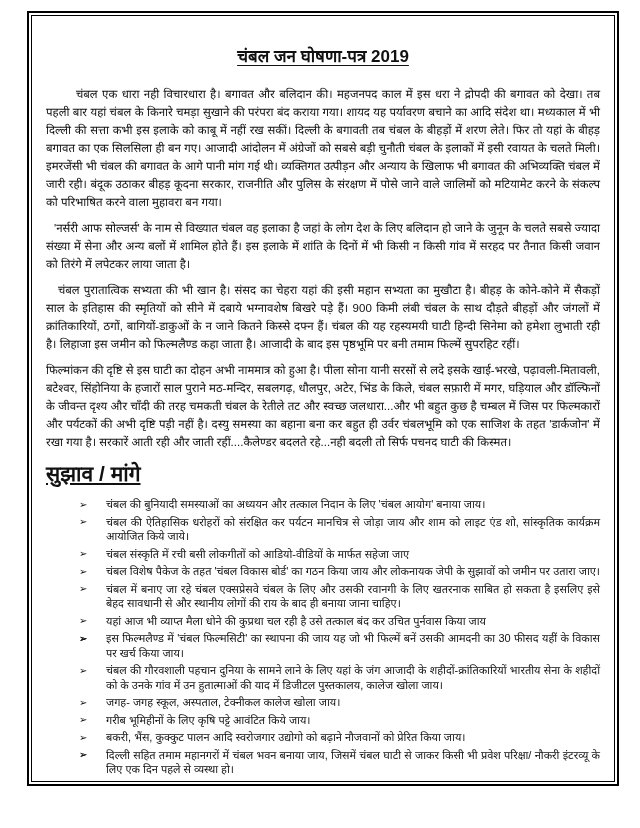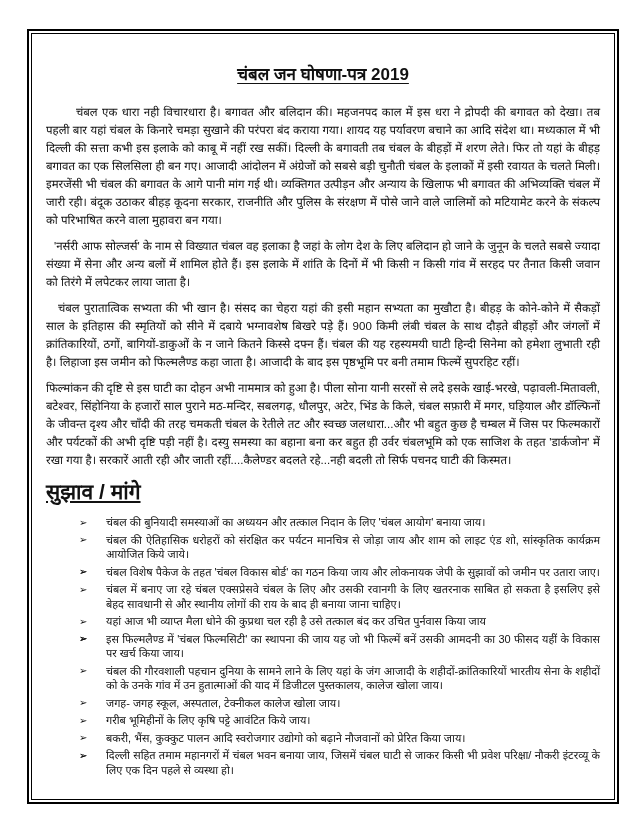--- a/index.html
+++ b/index.html
@@ -7,21 +7,21 @@
     padding: 0;
     width: 640px;
     height: 828px;
     background: #ffffff;
     font-family: "Liberation Sans", sans-serif;
     color: #111111;
   }
   .sheet {
     position: absolute;
     left: 31px;
-    top: 33px;
+    top: 15px;
     width: 584px;
     height: 767px;
     box-sizing: border-box;
     background: #ffffff;
     border: 1px solid #000000;       
     outline: 2px solid #000000;      
     outline-offset: 2px;
     padding: 12px 14px 0 14px;
     overflow: hidden;
   }
@@ -78,21 +78,21 @@
   <p class="body-para indent-lg">चंबल एक धारा नही विचारधारा है। बगावत और बलिदान की। महजनपद काल में इस धरा ने द्रोपदी की बगावत को देखा। तब पहली बार यहां चंबल के किनारे चमड़ा सुखाने की परंपरा बंद कराया गया। शायद यह पर्यावरण बचाने का आदि संदेश था। मध्यकाल में भी दिल्ली की सत्ता कभी इस इलाके को काबू में नहीं रख सकीं। दिल्ली के बगावती तब चंबल के बीहड़ों में शरण लेते। फिर तो यहां के बीहड़ बगावत का एक सिलसिला ही बन गए। आजादी आंदोलन में अंग्रेजों को सबसे बड़ी चुनौती चंबल के इलाकों में इसी रवायत के चलते मिली। इमरजेंसी भी चंबल की बगावत के आगे पानी मांग गई थी।  व्यक्तिगत उत्पीड़न और अन्याय के खिलाफ भी बगावत की अभिव्यक्ति चंबल में जारी रही। बंदूक उठाकर बीहड़ कूदना सरकार, राजनीति और पुलिस के संरक्षण में पोसे जाने वाले जालिमों को मटियामेट करने के संकल्प को परिभाषित करने वाला मुहावरा बन गया।</p>
   <p class="body-para indent-sm">'नर्सरी आफ सोल्जर्स' के नाम से विख्यात चंबल वह इलाका है जहां के लोग देश के लिए बलिदान हो जाने के जुनून के चलते सबसे ज्यादा संख्या में सेना और अन्य बलों में शामिल होते हैं। इस इलाके में शांति के दिनों में भी किसी न किसी गांव में सरहद पर तैनात किसी जवान को तिरंगे में लपेटकर लाया जाता है।</p>
   <p class="body-para indent-md">चंबल पुरातात्विक सभ्यता की भी खान है। संसद का चेहरा यहां की इसी महान सभ्यता का मुखौटा है। बीहड़ के कोने-कोने में सैकड़ों साल के इतिहास की स्मृतियों को सीने में दबाये भग्नावशेष बिखरे पड़े हैं। 900 किमी लंबी चंबल के साथ दौड़ते बीहड़ों और जंगलों में क्रांतिकारियों, ठगों, बागियों-डाकुओं के न जाने कितने किस्से दफ्न हैं। चंबल की यह रहस्यमयी घाटी हिन्दी सिनेमा को हमेशा लुभाती रही है। लिहाजा इस जमीन को फिल्मलैण्ड कहा जाता है। आजादी के बाद इस पृष्ठभूमि पर बनी तमाम फिल्में सुपरहिट रहीं।</p>
   <p class="body-para">फिल्मांकन की दृष्टि से इस घाटी का दोहन अभी नाममात्र को हुआ है। पीला सोना यानी सरसों से लदे इसके खाई-भरखे, पढ़ावली-मितावली, बटेश्वर, सिंहोनिया के हजारों साल पुराने मठ-मन्दिर, सबलगढ़, धौलपुर, अटेर, भिंड के किले, चंबल सफ़ारी में मगर, घड़ियाल और डॉल्फिनों के जीवन्त दृश्य और चाँदी की तरह चमकती चंबल के रेतीले तट और स्वच्छ जलधारा...और भी बहुत कुछ है चम्बल में जिस पर फिल्मकारों और पर्यटकों की अभी दृष्टि पड़ी नहीं है। दस्यु समस्या का बहाना बना कर बहुत ही उर्वर चंबलभूमि को एक साजिश के तहत 'डार्कजोन' में रखा गया है। सरकारें आती रही और जाती रहीं....कैलेण्डर बदलते रहे...नही बदली तो सिर्फ पचनद घाटी की किस्मत।</p>
 
   <h2 class="section-heading">सुझाव / मांगे</h2>
 
   <ul class="demands">
     <li><span class="marker">➢</span><span>चंबल की बुनियादी समस्याओं का अध्ययन और तत्काल निदान के लिए 'चंबल आयोग' बनाया जाय।</span></li>
     <li><span class="marker">➢</span><span>चंबल की ऐतिहासिक धरोहरों को संरक्षित कर पर्यटन मानचित्र से जोड़ा जाय और शाम को लाइट एंड शो, सांस्कृतिक कार्यक्रम आयोजित किये जाये।</span></li>
-    <li><span class="marker">➢</span></li>
+    <li><span class="marker">➢</span><span>चंबल संस्कृति में रची बसी लोकगीतों को  आडियो-वीडियों के मार्फत सहेजा जाए</span></li>
     <li><span class="marker">➢</span><span>चंबल विशेष पैकेज के तहत 'चंबल विकास बोर्ड' का गठन किया जाय और लोकनायक जेपी के सुझावों को जमीन पर उतारा जाए।</span></li>
     <li><span class="marker">➢</span><span>चंबल में बनाए जा रहे चंबल एक्सप्रेसवे चंबल के लिए और उसकी रवानगी के लिए खतरनाक साबित हो सकता है इसलिए इसे बेहद सावधानी से और स्थानीय लोगों की राय के बाद ही बनाया जाना चाहिए।</span></li>
     <li><span class="marker">➢</span><span>यहां आज भी व्याप्त मैला धोने की कुप्रथा चल रही है उसे तत्काल बंद कर उचित पुर्नवास किया जाय</span></li>
     <li><span class="marker">➢</span></li>
     <li><span class="marker">➢</span></li>
     <li><span class="marker">➢</span><span>इस फिल्मलैण्ड में 'चंबल फिल्मसिटी' का स्थापना की जाय यह जो भी फिल्में बनें उसकी आमदनी का 30 फीसद यहीं के विकास पर खर्च किया जाय।</span></li>
     <li><span class="marker">➢</span><span>चंबल की गौरवशाली पहचान दुनिया के सामने लाने के लिए यहां के जंग आजादी के शहीदों-क्रांतिकारियों भारतीय सेना के शहीदों को के उनके गांव में उन हुतात्माओं की याद में डिजीटल पुस्तकालय, कालेज खोला जाय।</span></li>
     <li><span class="marker">➢</span><span>जगह- जगह स्कूल, अस्पताल, टेक्नीकल कालेज खोला जाय।</span></li>
     <li><span class="marker">➢</span><span>गरीब भूमिहीनों के लिए कृषि पट्टे आवंटित किये जाय।</span></li>
     <li><span class="marker">➢</span><span>बकरी, भैंस, कुक्कुट पालन आदि स्वरोजगार उद्योगो को बढ़ाने नौजवानों को प्रेरित किया जाय।</span></li>

